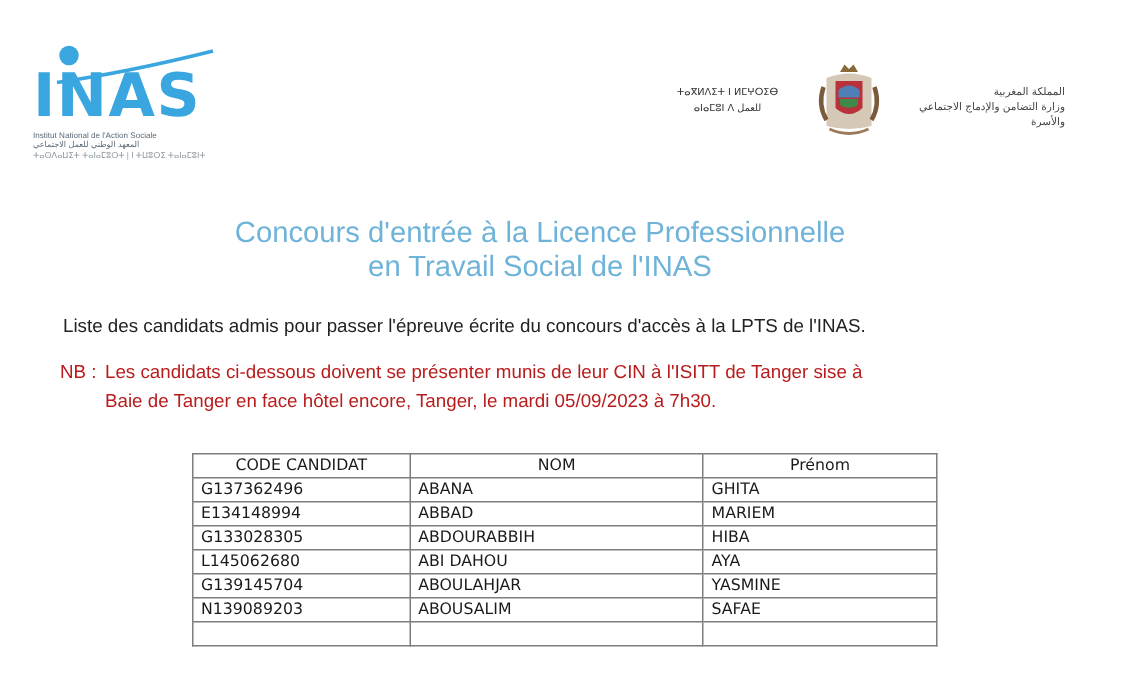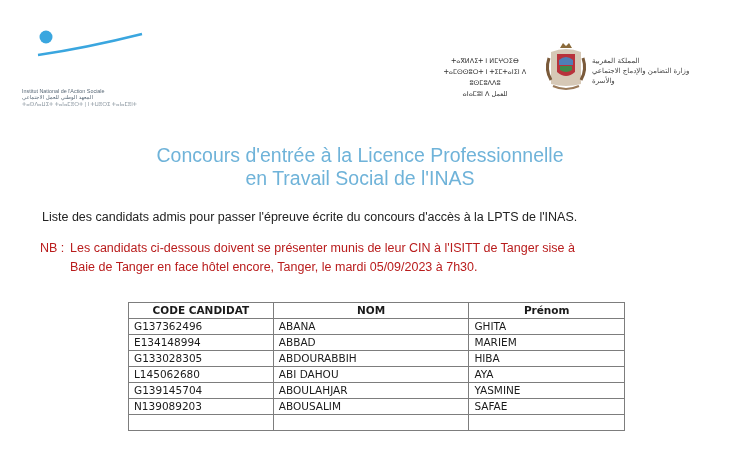--- a/index.html
+++ b/index.html
@@ -26,21 +26,21 @@
     }
     .logo-sub .ar { direction: rtl; text-align: left; font-family: "DejaVu Sans", sans-serif; }
 
     
     .tifinagh {
       left: 430px; top: 56px; width: 110px; text-align: center;
       font-family: "DejaVu Sans", sans-serif; font-size: 6.5px; line-height: 11px; color: #333;
     }
     .emblem { left: 543px; top: 40px; width: 46px; height: 52px; }
     .arabic {
-      left: 592px; top: 56px; width: 118px; text-align: left; direction: rtl;
+      left: 592px; top: 56px; width: 118px; text-align: right; direction: rtl;
       font-family: "DejaVu Sans", sans-serif; font-size: 7px; line-height: 10px; color: #444;
     }
 
     
     .title {
       left: 0; top: 144px; width: 720px; text-align: center;
       font-size: 19.5px; line-height: 23px; color: #6fb3d9;
     }
 
     .intro {
@@ -57,41 +57,41 @@
     
     .tbl-wrap { left: 128px; top: 302px; width: 498px; height: 150px; overflow: hidden; }
     table {
       border-collapse: collapse; width: 497px;
       font-family: "DejaVu Sans", sans-serif; font-size: 10.5px;
     }
     th, td {
       border: 1px solid #7d7d7d; height: 15px; padding: 0 0 0 5px;
       line-height: 15px; color: #1a1a1a; text-align: left; white-space: nowrap;
     }
-    th { text-align: center; font-weight: bold; font-size: 10.5px; padding: 0; }
+    th { text-align: center; font-weight: normal; font-size: 10.5px; padding: 0; }
     col.c1 { width: 145px; } col.c2 { width: 196px; } col.c3 { width: 156px; }
   </style>
 </head>
 <body>
 
 <div class="abs logo">
   <svg class="logo-arc" viewBox="0 0 110 30">
     <circle cx="10" cy="9" r="6.5" fill="#3aa6df"></circle>
     <path d="M2 27 Q50 20 106 6" stroke="#3aa6df" stroke-width="2.5" fill="none"></path>
   </svg>
+  <div class="logo-text">INAS</div>
   <div class="logo-sub">
     <div>Institut National de l'Action Sociale</div>
     <div class="ar">المعهد الوطني للعمل الاجتماعي</div>
     <div style="opacity:.7">ⵜⴰⵙⴷⴰⵡⵉⵜ ⵜⴰⵏⴰⵎⵓⵔⵜ | ⵏ ⵜⵡⵓⵔⵉ ⵜⴰⵏⴰⵎⵓⵏⵜ</div>
   </div>
 </div>
 
 <div class="abs tifinagh">
   <div>ⵜⴰⴳⵍⴷⵉⵜ ⵏ ⵍⵎⵖⵔⵉⴱ</div>
-  <div>ⵜⴰⵎⵙⵙⵓⵔⵜ ⵏ ⵜⵉⵎⵜⴰⵏⵉⵏ ⴷ ⵓⵙⵎⵓⴷⴷⵓ</div>
   <div>ⴰⵏⴰⵎⵓⵏ ⴷ للعمل</div>
 </div>
 
 <div class="abs emblem">
   <svg viewBox="0 0 46 52" width="46" height="52">
     <path d="M17 8 L20 3 L23 6 L26 3 L29 8 Z" fill="#8a6a3a"></path>
     <path d="M8 12 Q23 6 38 12 L38 44 Q23 48 8 44 Z" fill="#b59a7a" opacity=".55"></path>
     <path d="M14 14 L32 14 L32 32 Q23 40 14 32 Z" fill="#b8323c"></path>
     <path d="M16 20 Q23 14 30 20 L30 25 L16 25 Z" fill="#4f7fb6"></path>
     <path d="M17 26 L29 26 L29 30 Q23 34 17 30 Z" fill="#3f8a4a"></path>

